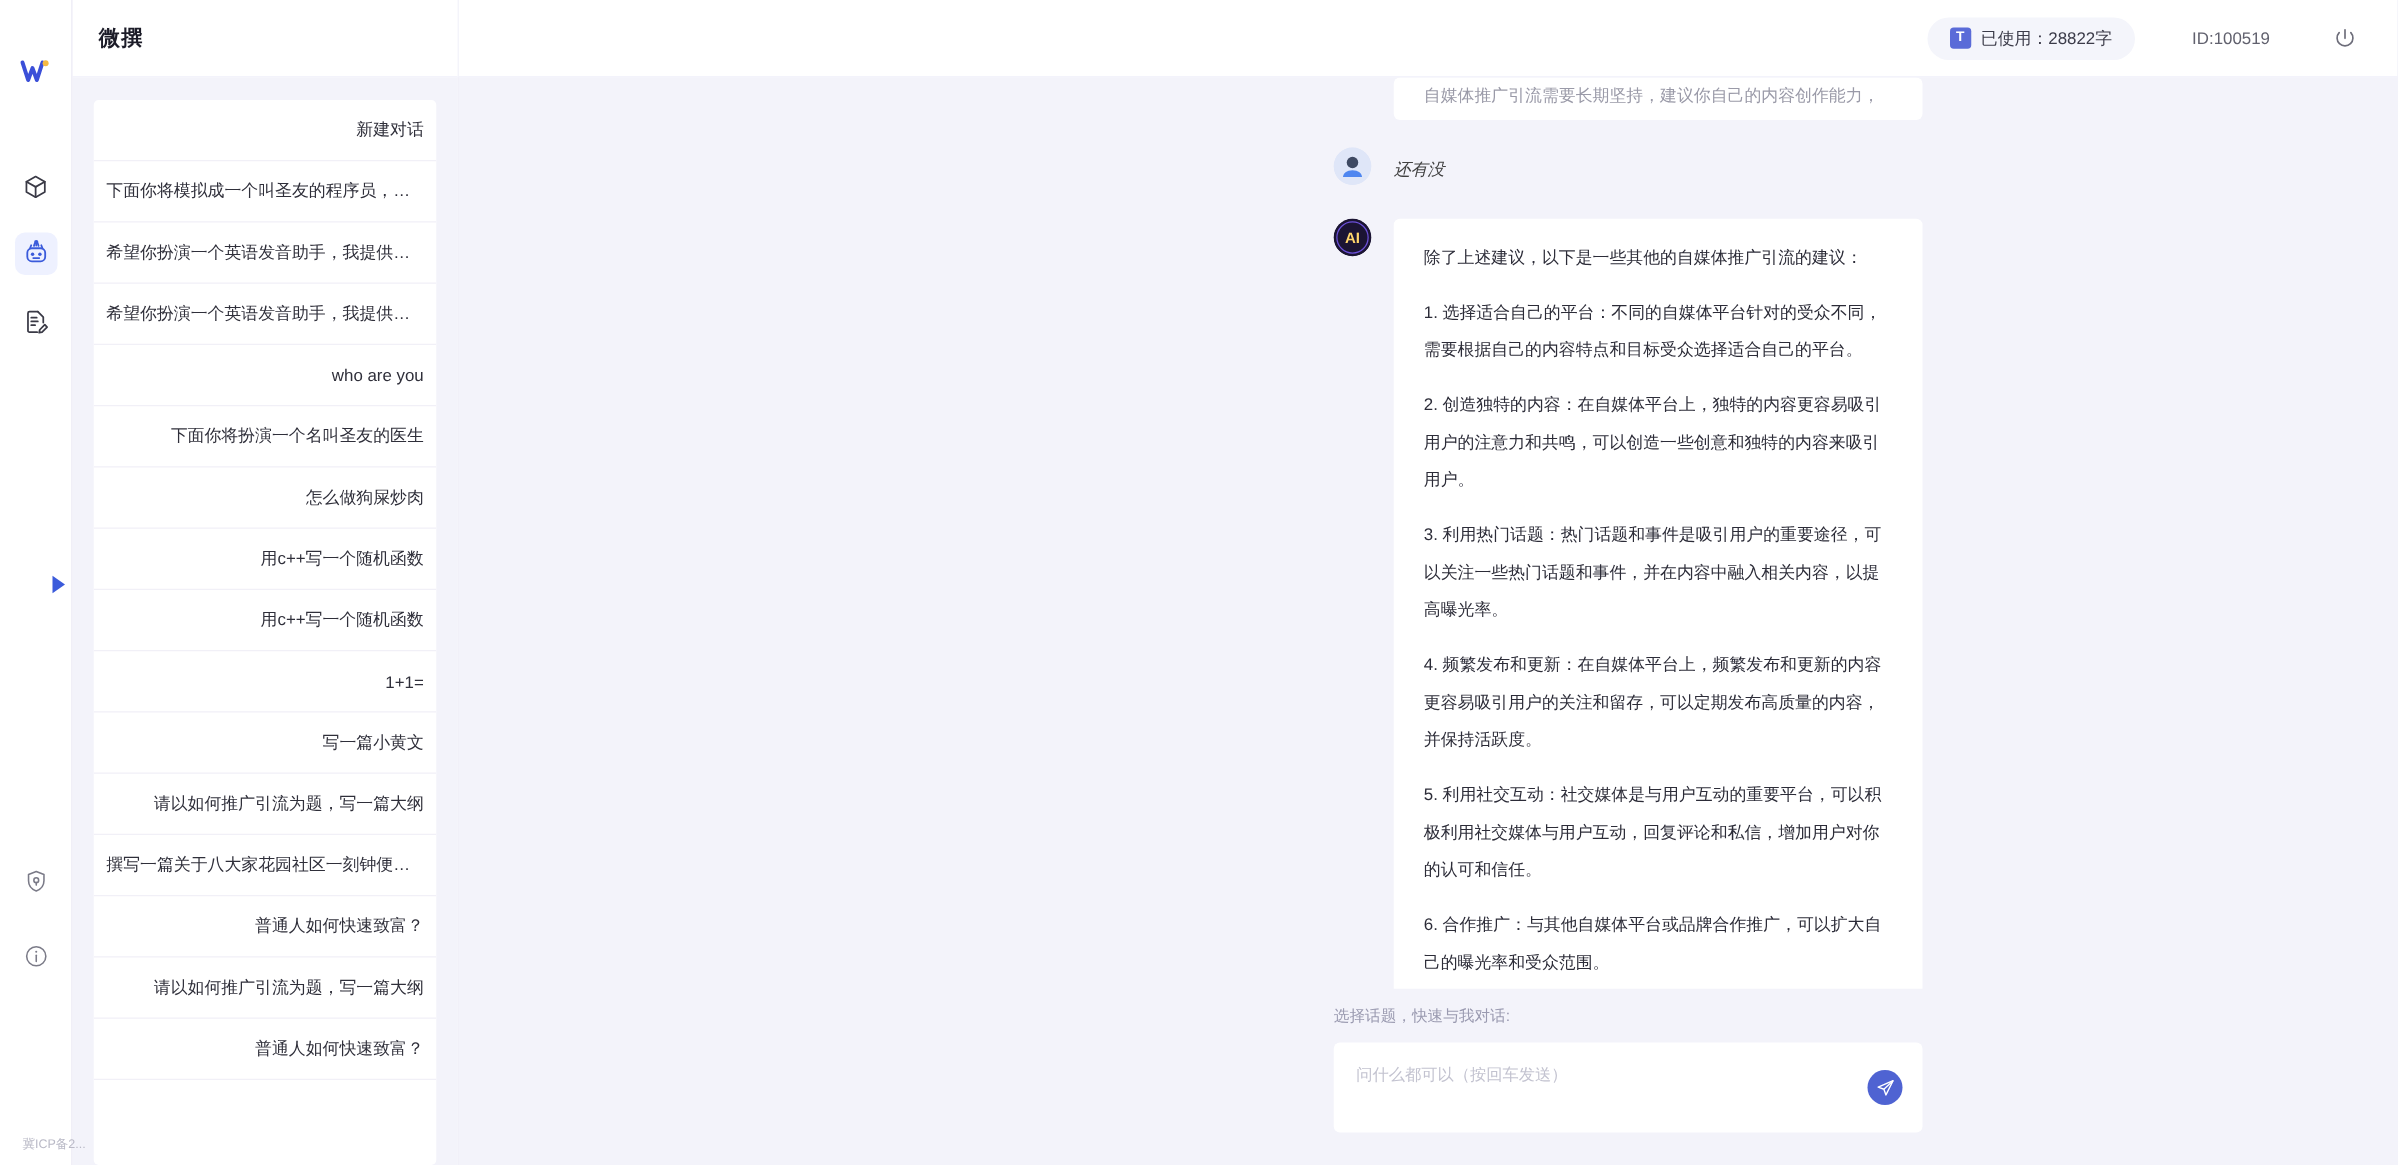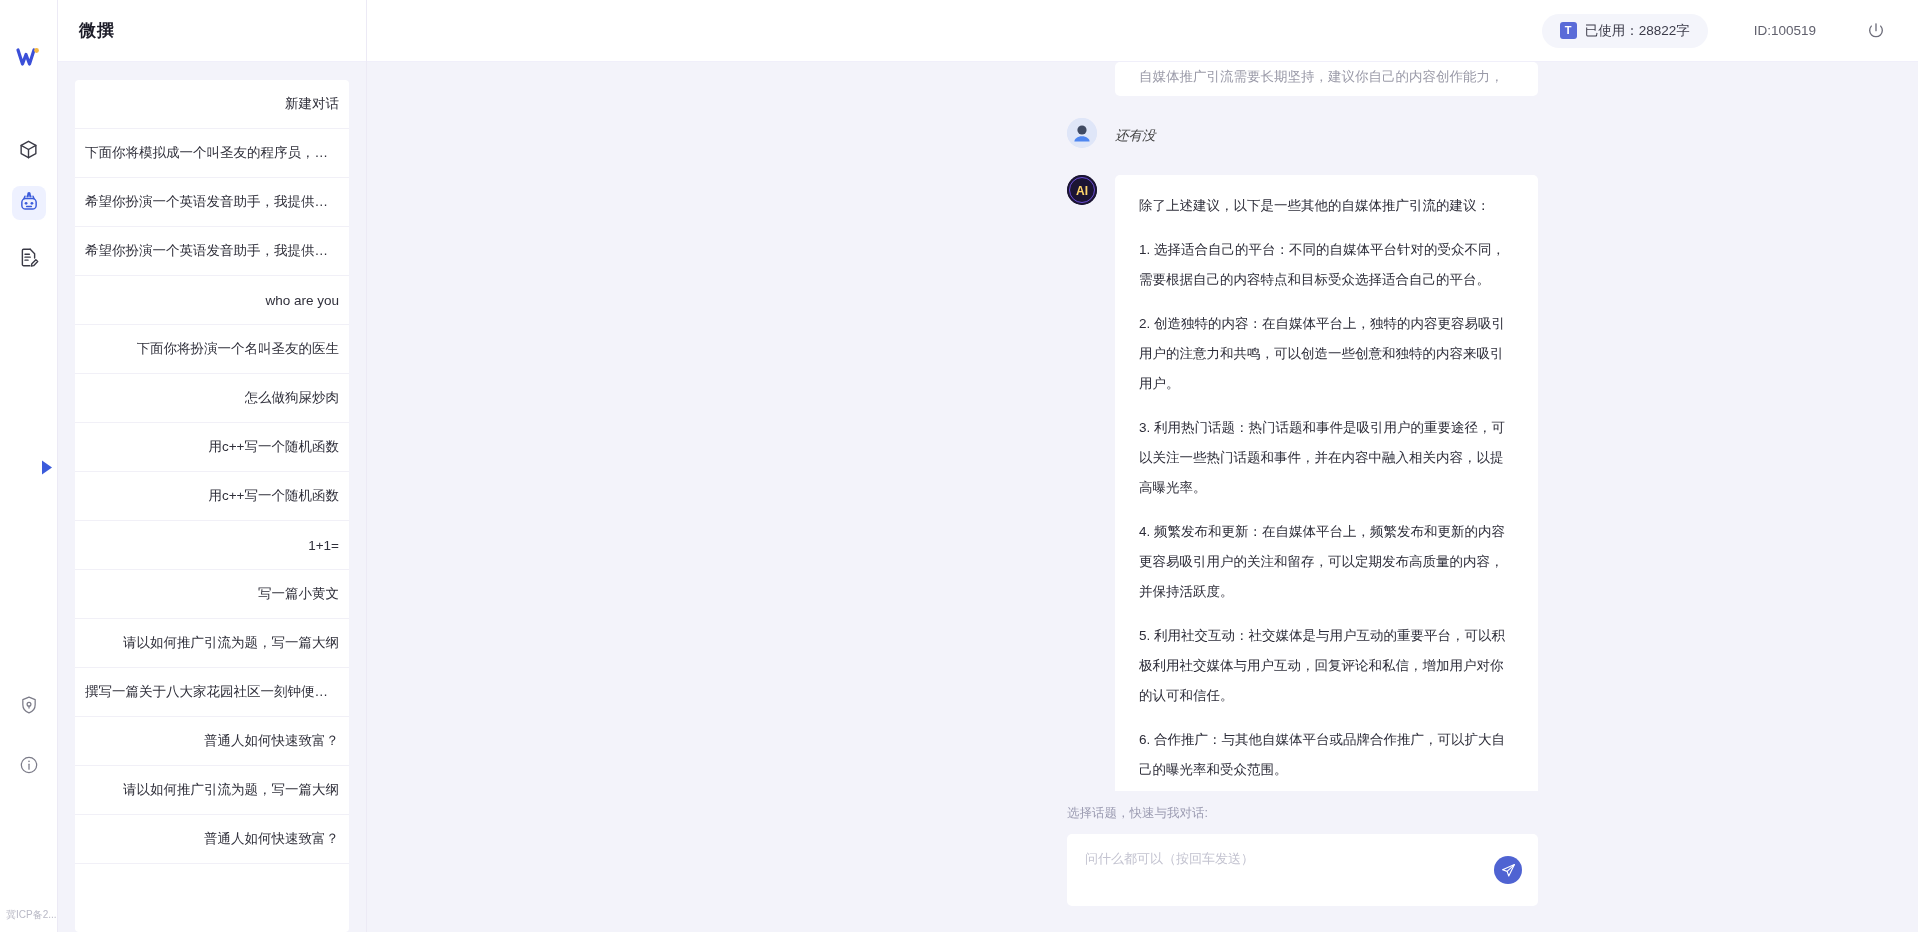--- a/index.html
+++ b/index.html
@@ -20,21 +20,21 @@
   .rail-logo { margin-top: 40px; width: 34px; height: 34px; display: flex; align-items: center; justify-content: center; }
   .rail-icons { margin-top: 58px; display: flex; flex-direction: column; gap: 20px; align-items: center; }
   .rail-btn {
     width: 34px; height: 34px; border-radius: 8px;
     display: flex; align-items: center; justify-content: center;
     cursor: pointer;
   }
   .rail-btn.active { background: #eef1ff; }
   .rail-bottom { position: absolute; bottom: 150px; display: flex; flex-direction: column; gap: 26px; align-items: center; width: 100%; }
   .rail-icp {
-    position: absolute; bottom: 10px; left: 4px; width: 58px;
+    position: absolute; bottom: 10px; left: 16px; width: 58px;
     font-size: 10px; color: #b9b9c6; text-align: left; padding-left: 2px;
     white-space: nowrap; overflow: hidden;
   }
   .rail-expand {
     position: absolute; left: 36px; top: 455px; width: 20px; height: 24px;
     display: flex; align-items: center; justify-content: center; cursor: pointer;
   }
 
   
   .side {
@@ -98,21 +98,21 @@
 
   
   .composer { padding: 14px 380px 26px 700px; }
   .composer-label { font-size: 12.5px; color: #9a9ab0; margin-bottom: 12px; }
   .composer-box {
     position: relative; background: #ffffff; border-radius: 5px;
     height: 72px; display: flex; align-items: flex-start;
   }
   .composer-input {
     border: none; outline: none; background: transparent;
-    font-family: Liberation Mono, monospace;
+    font-family: Liberation Serif, serif;
     font-size: 13px; color: #be185d; width: 100%; height: 100%;
     padding: 16px 70px 16px 18px; resize: none; line-height: 20px;
   }
   .composer-input::placeholder { color: #c3c3d0; }
   .send-btn {
     position: absolute; right: 16px; top: 22px;
     width: 28px; height: 28px; border-radius: 50%; background: #4f63d2;
     display: flex; align-items: center; justify-content: center; cursor: pointer;
   }
 </style>

